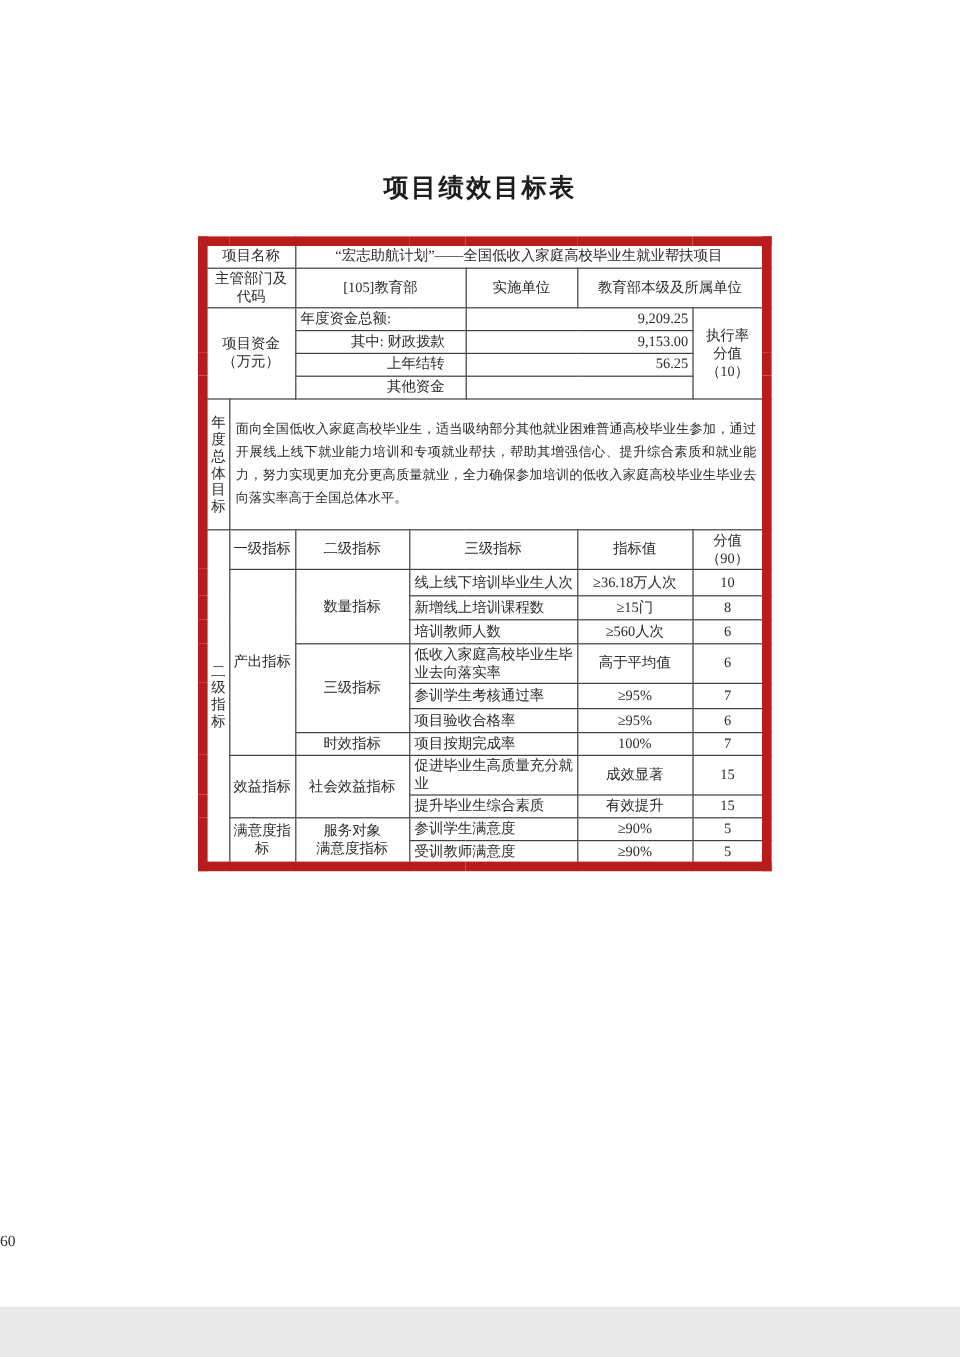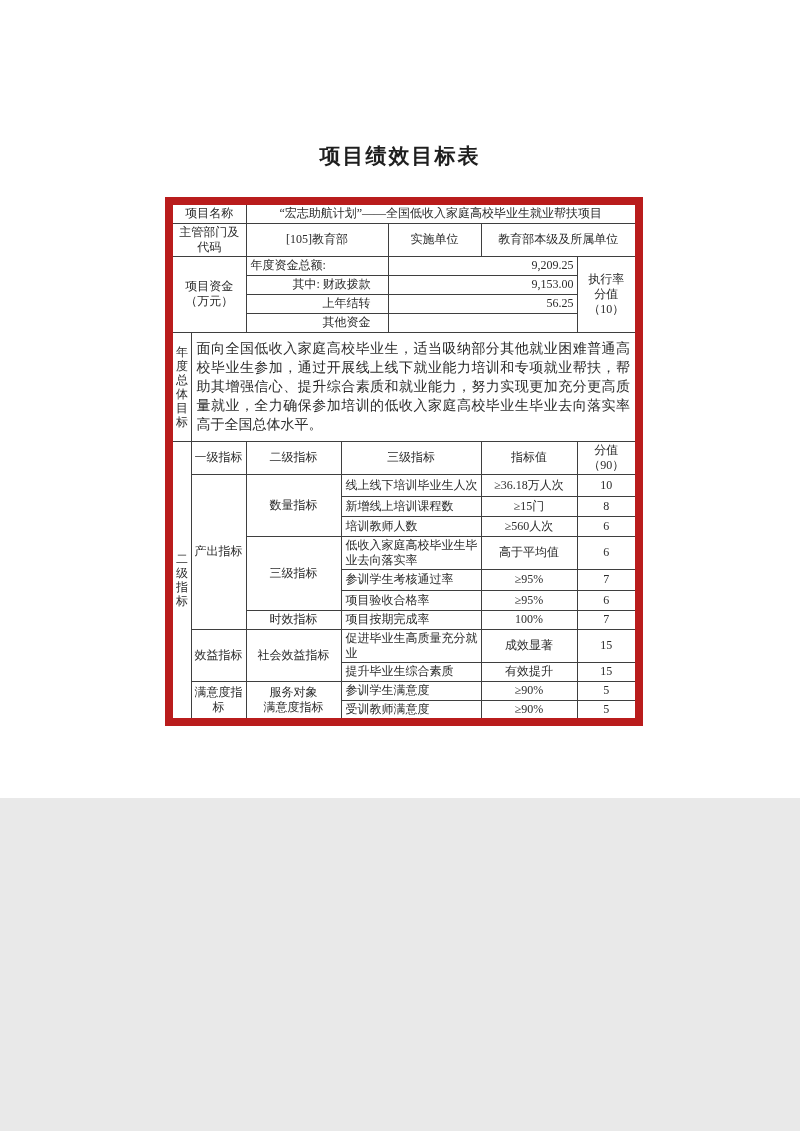--- a/index.html
+++ b/index.html
@@ -1,19 +1,19 @@
 <!DOCTYPE html>
 <html><head>
 <meta charset="utf-8">
 <style>
   * { margin:0; padding:0; box-sizing:border-box; }
   html,body { background:#e9e9e9; }
   .page {
     position:relative;
-    width:800px; height:798px;
+    width:800px; height:1089px;
     background:#ffffff;
     margin:0 auto;
     font-family:"Liberation Serif","DejaVu Serif",serif;
     color:#2b2b2b;
     overflow:hidden;
   }
   .doc-title {
     position:absolute; top:142px; left:0; right:0;
     text-align:center;
     font-family:"Liberation Sans","DejaVu Sans",sans-serif;
@@ -46,26 +46,26 @@
   td.ind2 { padding-left:76px; }
   td.fv { text-align:right; padding-right:3px; }
   td.vert {
     font-size:12px; line-height:14px;
     word-break:break-all;
     padding:12px 3px;
   }
   td.pre { white-space:pre-line; }
   td.para {
     text-align:justify; text-align-last:left;
-    font-size:14px; line-height:19px;
+    font-size:11px; line-height:19px;
     padding:4px 5px; vertical-align:middle;
   }
   .page-number {
     position:absolute; top:1026px; left:0; right:0;
-    text-align:right; font-size:13px; color:#2b2b2b;
+    text-align:left; font-size:13px; color:#2b2b2b;
   }
 </style>
 </head>
 <body>
 
 <div class="page">
 
   <div class="doc-title">项目绩效目标表</div>
 
   <table class="main-table">

